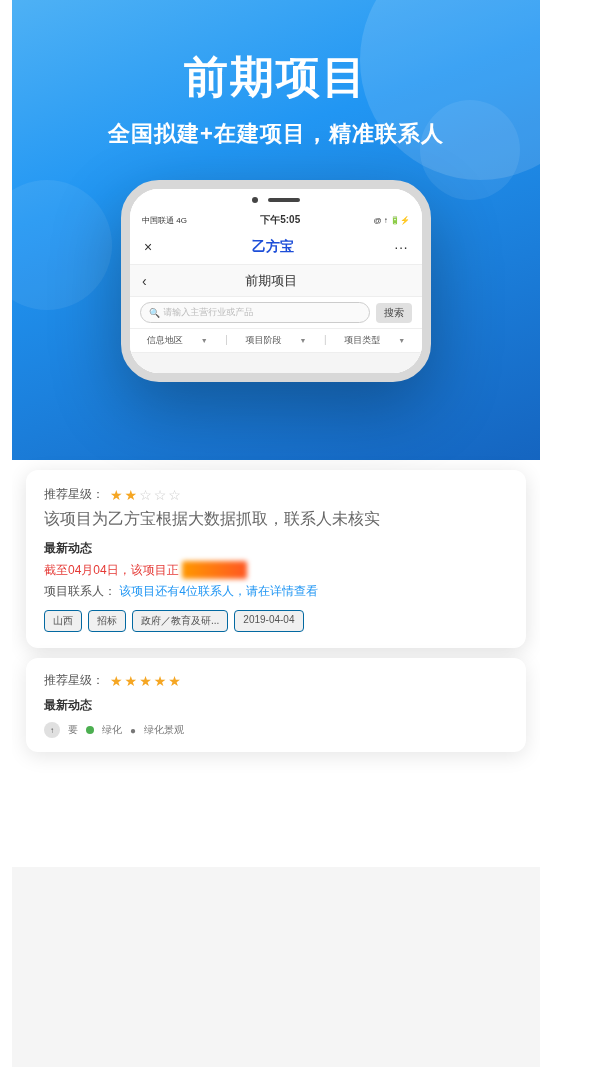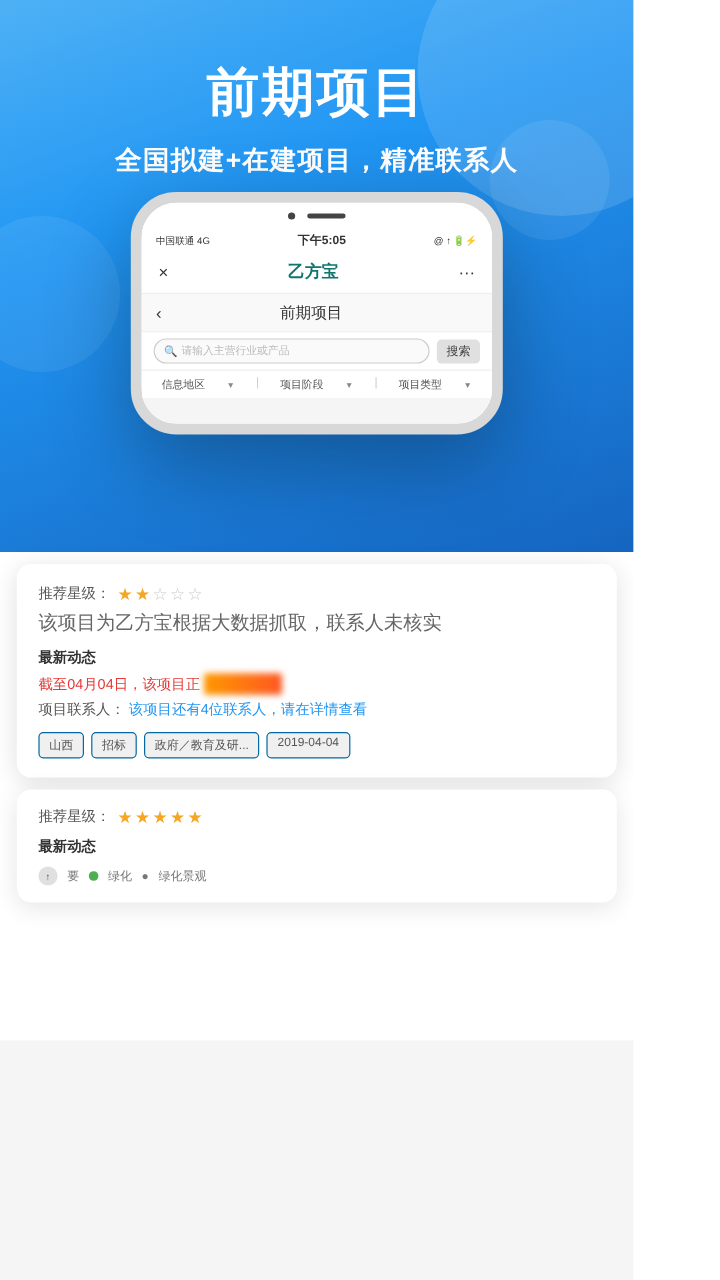--- a/index.html
+++ b/index.html
@@ -10,20 +10,21 @@
       font-family: -apple-system, 'PingFang SC', 'Microsoft YaHei', sans-serif;
       background: #fff;
     }
 
     
     .page-wrapper {
       width: 528px;
       height: 1067px;
       position: relative;
       overflow: hidden;
+      margin-left: 12px;
     }
 
     .top-bg {
       position: absolute;
       top: 0;
       left: 0;
       width: 100%;
       height: 460px;
       background: linear-gradient(160deg, #4eb1f5 0%, #2196f3 35%, #1565c0 100%);
       z-index: 0;
@@ -95,21 +96,21 @@
       font-size: 22px;
       font-weight: 700;
       color: #fff;
       margin-top: 12px;
       letter-spacing: 1px;
     }
 
     
     .phone-container {
       position: absolute;
-      top: 160px;
+      top: 180px;
       left: 50%;
       transform: translateX(-50%);
       z-index: 10;
       width: 310px;
     }
 
     .phone-body {
       background: #fff;
       border-radius: 38px;
       border: 9px solid #d8d8d8;
@@ -166,21 +167,21 @@
     }
 
     .nav-close {
       font-size: 14px;
       color: #333;
     }
 
     .nav-app-title {
       font-size: 14px;
       font-weight: 600;
-      color: #0f766e;
+      color: #1d4ed8;
     }
 
     .nav-more {
       font-size: 14px;
       color: #333;
     }
 
     
     .sub-nav {
       background: #f9f9f9;

